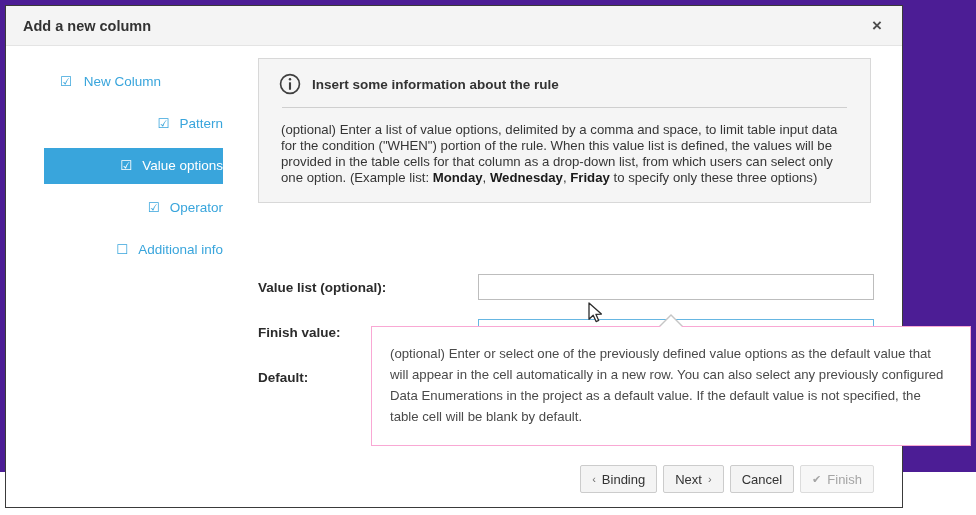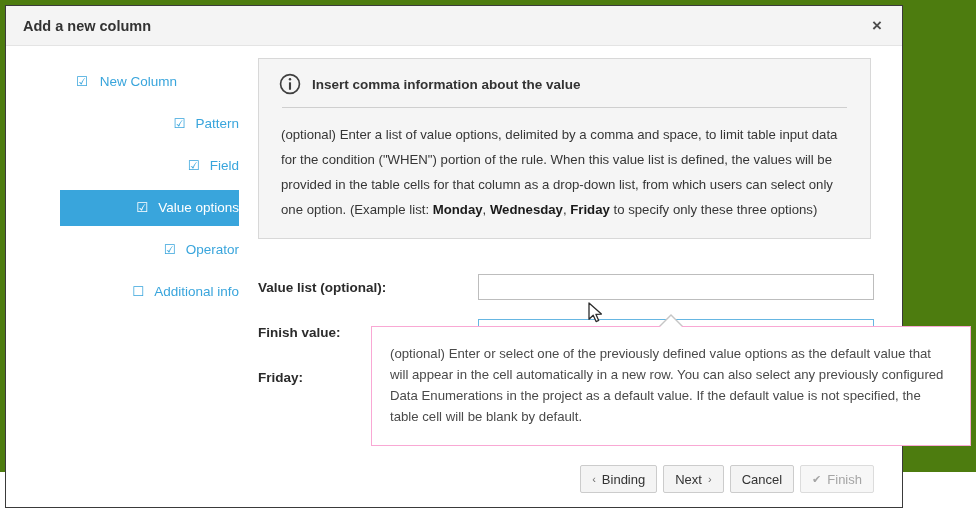--- a/index.html
+++ b/index.html
@@ -9,21 +9,21 @@
     height: 515px;
     background: #ffffff;
     font-family: "Liberation Sans", sans-serif;
     overflow: hidden;
   }
 
   #root {
     position: relative;
     width: 976px;
     height: 472px;
-    background: #4d7c0f;
+    background: #4c1d95;
   }
 
   
   .modal {
     position: absolute;
     left: 5px;
     top: 5px;
     width: 898px;
     height: 503px;
     background: #ffffff;
@@ -69,21 +69,21 @@
   }
 
   .modal-body {
     position: relative;
     height: 461px;
   }
 
   
   .wizard-steps {
     position: absolute;
-    left: 16px;
+    left: 0px;
     top: 0px;
     width: 250px;
     padding-top: 18px;
     box-sizing: border-box;
   }
 
   .step {
     position: relative;
     display: block;
     margin: 0 0 0 38px;
@@ -152,21 +152,21 @@
     color: #333333;
   }
 
   .info-divider {
     border-top: 1px solid #cfcfcf;
     margin: 0 3px 14px 3px;
   }
 
   .info-text {
     font-size: 13.2px;
-    line-height: 25px;
+    line-height: 16px;
     color: #363636;
     padding: 0 2px;
   }
 
   .info-text b { font-weight: bold; color: #1a1a1a; }
 
   
   .form-area {
     position: absolute;
     left: 252px;
@@ -325,24 +325,20 @@
           <span class="cb">☑</span>
           <span class="step-label">New Column</span>
         </div>
 
         <div class="step">
           <span class="cb">☑</span>
           <span class="step-label">Pattern</span>
         </div>
 
 
-        <div class="step">
-          <span class="cb">☑</span>
-          <span class="step-label">Field</span>
-        </div>
 
         <div class="step selected">
           <span class="cb">☑</span>
           <span class="step-label">Value options</span>
         </div>
 
         <div class="step">
           <span class="cb">☑</span>
           <span class="step-label">Operator</span>
         </div>
@@ -354,40 +350,40 @@
 
       </div>
 
       <div class="info-panel">
         <div class="info-head">
           <svg class="info-icon" viewBox="0 0 24 24">
             <circle cx="12" cy="12" r="10.3" fill="none" stroke="#3f3f3f" stroke-width="1.8"></circle>
             <circle cx="12" cy="6.9" r="1.35" fill="#3f3f3f"></circle>
             <rect x="10.85" y="10" width="2.3" height="8.2" rx="0.6" fill="#3f3f3f"></rect>
           </svg>
-          <div class="info-title">Insert comma information about the value</div>
+          <div class="info-title">Insert some information about the rule</div>
         </div>
         <div class="info-divider"></div>
         <div class="info-text"><span>(optional) Enter a list of value options, delimited by a comma and space, to limit table input data for the condition ("WHEN") portion of the rule. When this value list is defined, the values will be provided in the table cells for that column as a drop-down list, from which users can select only one option. (Example list: </span><b>Monday</b><span>, </span><b>Wednesday</b><span>, </span><b>Friday</b><span> to specify only these three options)</span></div>
       </div>
 
       <div class="form-area">
 
         <div class="form-row">
           <div class="form-label">Value list (optional):</div>
           <input class="form-input" type="text" placeholder="" style="">
         </div>
 
         <div class="form-row">
           <div class="form-label">Finish value:</div>
           <input class="form-input focused" type="text" placeholder="" style="">
         </div>
 
         <div class="form-row">
-          <div class="form-label">Friday:</div>
+          <div class="form-label">Default:</div>
         </div>
 
       </div>
 
       <div class="footer">
         <button class="btn">
           <span class="chev">‹</span>
           <span>Binding</span>
         </button>
         <button class="btn">

